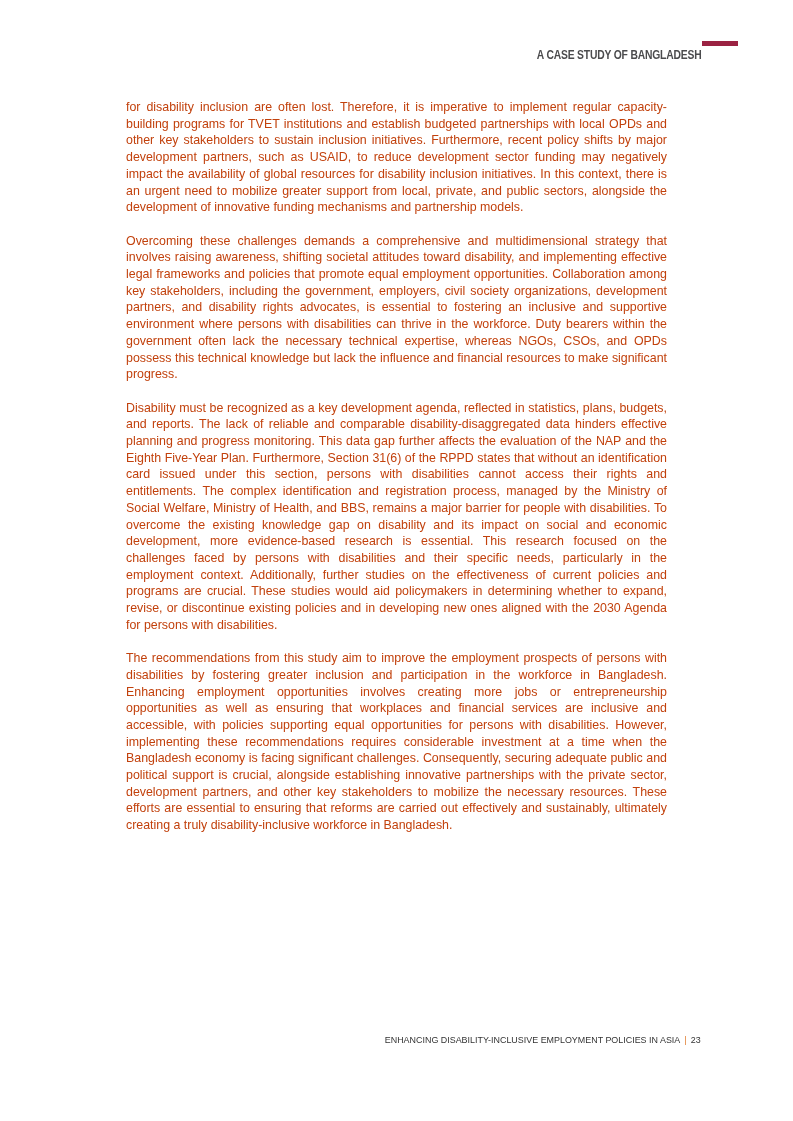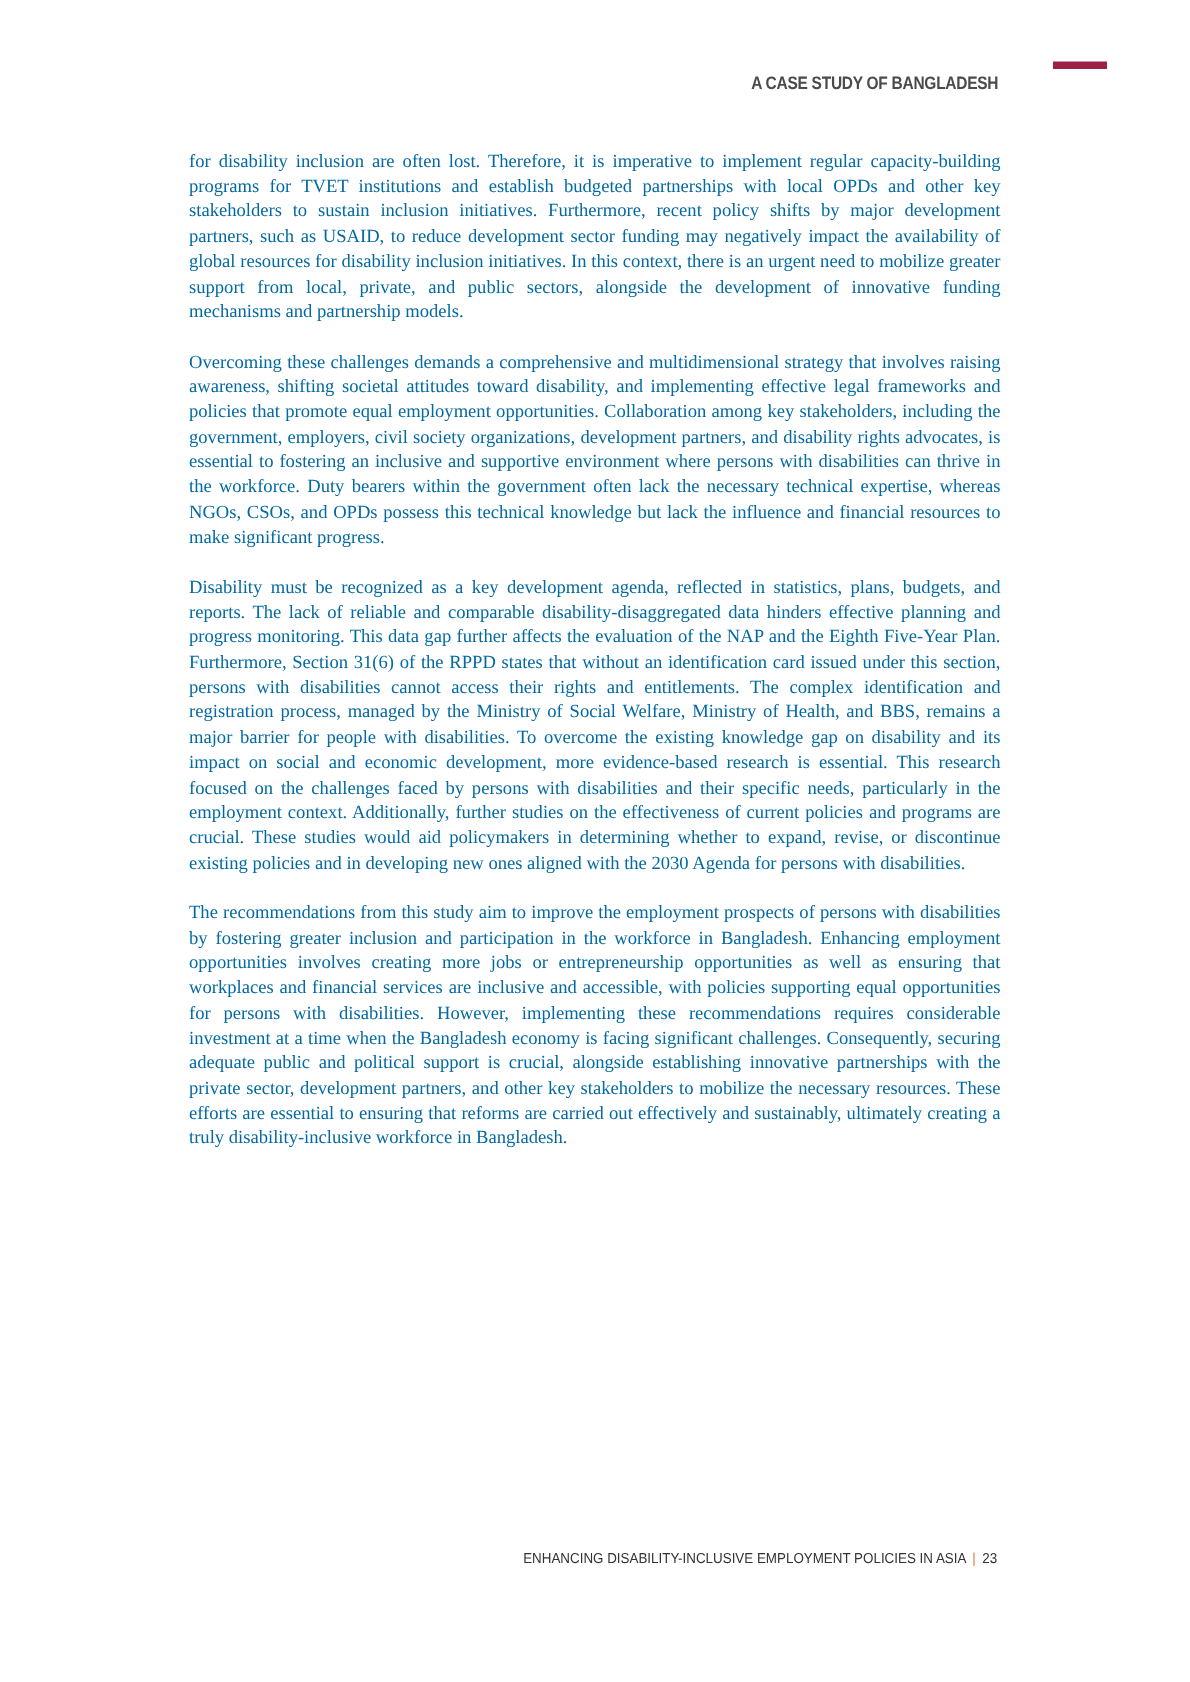--- a/index.html
+++ b/index.html
@@ -1,34 +1,34 @@
 <!DOCTYPE html>
 <html><head>
   <meta charset="utf-8">
   <style>
     html, body { margin: 0; padding: 0; background: #ffffff; }
     body { width: 793px; height: 1121px; position: relative; overflow: hidden; }
-    .page { position: absolute; left: 0; top: 0; width: 721px; height: 1121px; background: #fff; }
+    .page { position: absolute; left: 0; top: 0; width: 721px; height: 1121px; background: #fff; padding-left: 36px; }
 
     .header-bar {
       position: absolute; left: 702px; top: 41px; width: 36px; height: 5px;
       background: #9b2242;
     }
     .header-title {
       position: absolute; right: 56px; top: 48px;
       font-family: "Liberation Sans", sans-serif; font-weight: bold;
       font-size: 12px; letter-spacing: -0.2px; color: #4b4b4d;
       transform: scaleX(0.86); transform-origin: right center;
       white-space: nowrap;
     }
 
     .body-text {
       position: absolute; left: 126px; top: 99px; width: 541px;
-      font-family: Liberation Serif, serif; font-size: 12.4px;
-      line-height: 16.7px; color: #0369a1; text-align: justify;
+      font-family: Liberation Sans, sans-serif; font-size: 12.4px;
+      line-height: 16.7px; color: #c2410c; text-align: justify;
     }
     .body-text p { margin: 0 0 16.7px 0; }
 
     .footer {
       position: absolute; right: 56px; top: 1034px;
       font-family: "Liberation Sans", sans-serif; font-size: 9.6px;
       color: #333333; white-space: nowrap;
       transform: scaleX(0.93); transform-origin: right center;
     }
     .footer .sep { color: #e07a2c; margin: 0 2px; }

